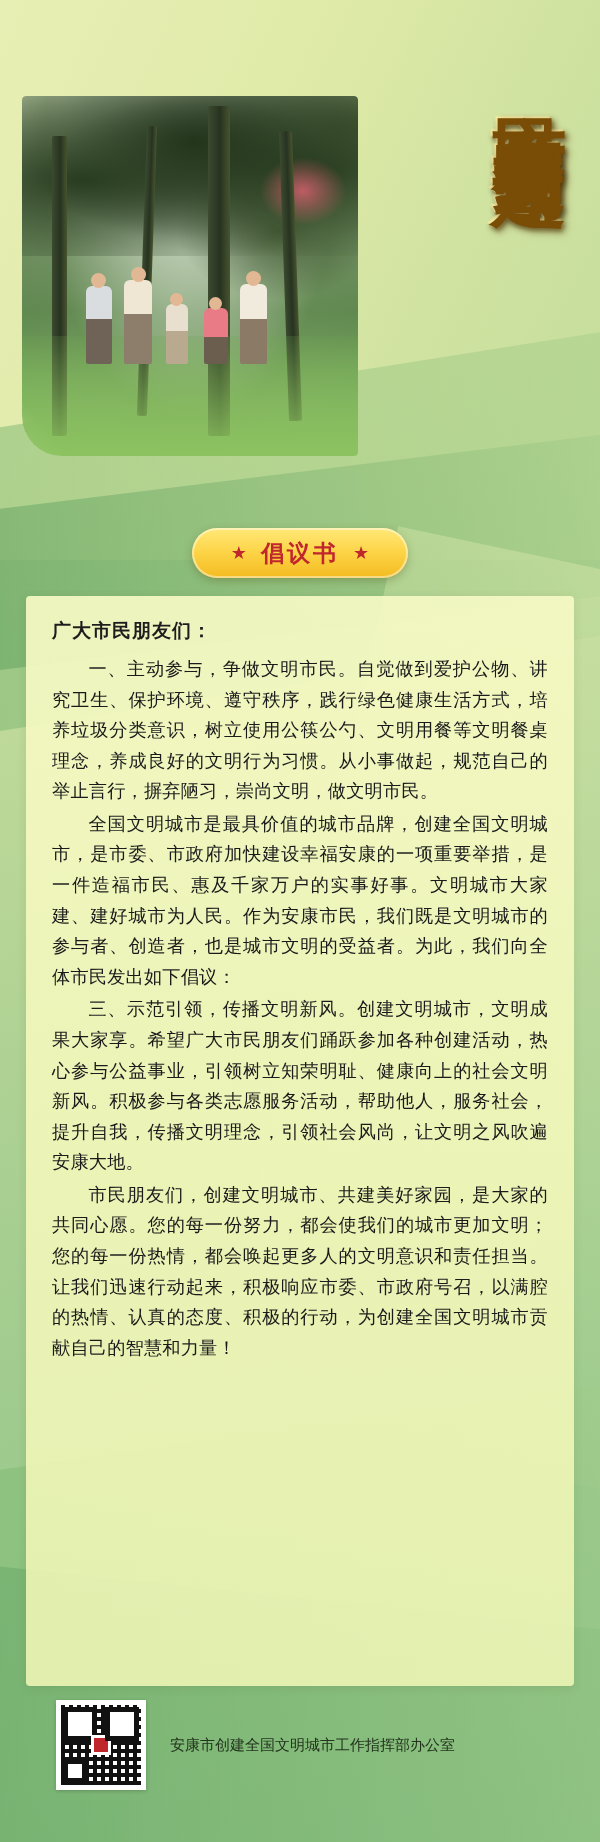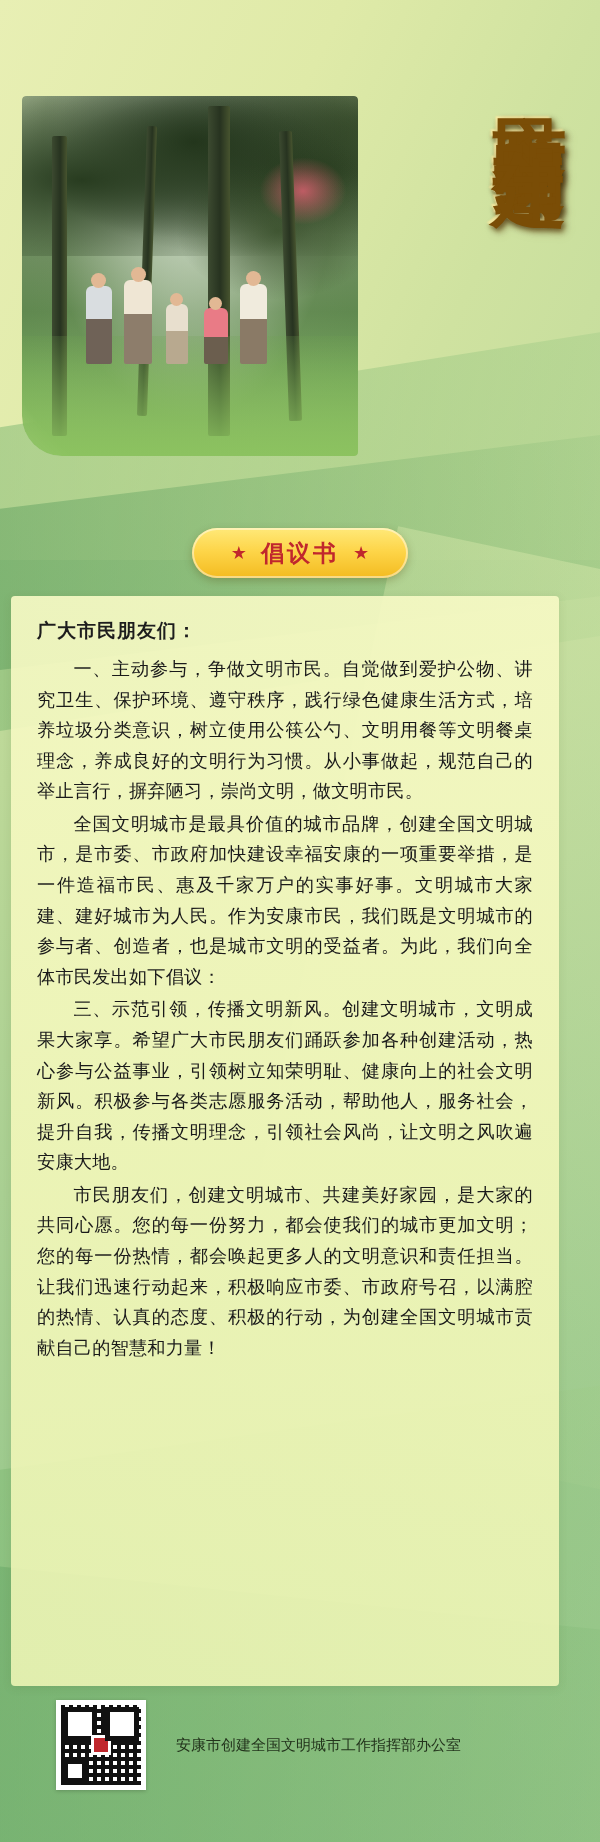--- a/index.html
+++ b/index.html
@@ -154,21 +154,21 @@
     font-weight: bold;
     font-size: 23px;
     letter-spacing: 3px;
     color: #c0272d;
   }
   .star { color: #c0272d; font-size: 18px; line-height: 1; }
 
   
   .letter {
     position: absolute;
-    top: 596px; left: 11px;
+    top: 596px; left: 26px;
     width: 548px;
     min-height: 1090px;
     background: linear-gradient(180deg, rgba(246,249,196,0.92) 0%, rgba(242,247,185,0.9) 55%, rgba(239,246,182,0.88) 100%);
     border-radius: 4px;
     padding: 22px 26px 26px 26px;
     box-shadow: 0 2px 10px rgba(70,90,40,0.12);
   }
   .salutation {
     font-size: 19px;
     font-weight: bold;
@@ -184,21 +184,21 @@
     text-justify: inter-ideograph;
     text-indent: 2em;
     margin: 0 0 2px 0;
     letter-spacing: 0.2px;
   }
 
   
   .footer {
     position: absolute;
     left: 56px; bottom: 52px;
-    display: flex; align-items: center; gap: 30px;
+    display: flex; align-items: center; gap: 24px;
   }
   .qr {
     width: 90px; height: 90px;
     background: #fff;
     padding: 5px;
     box-shadow: 0 1px 4px rgba(0,0,0,0.2);
   }
   .qr-inner {
     width: 100%; height: 100%;
     background-color: #fff;

